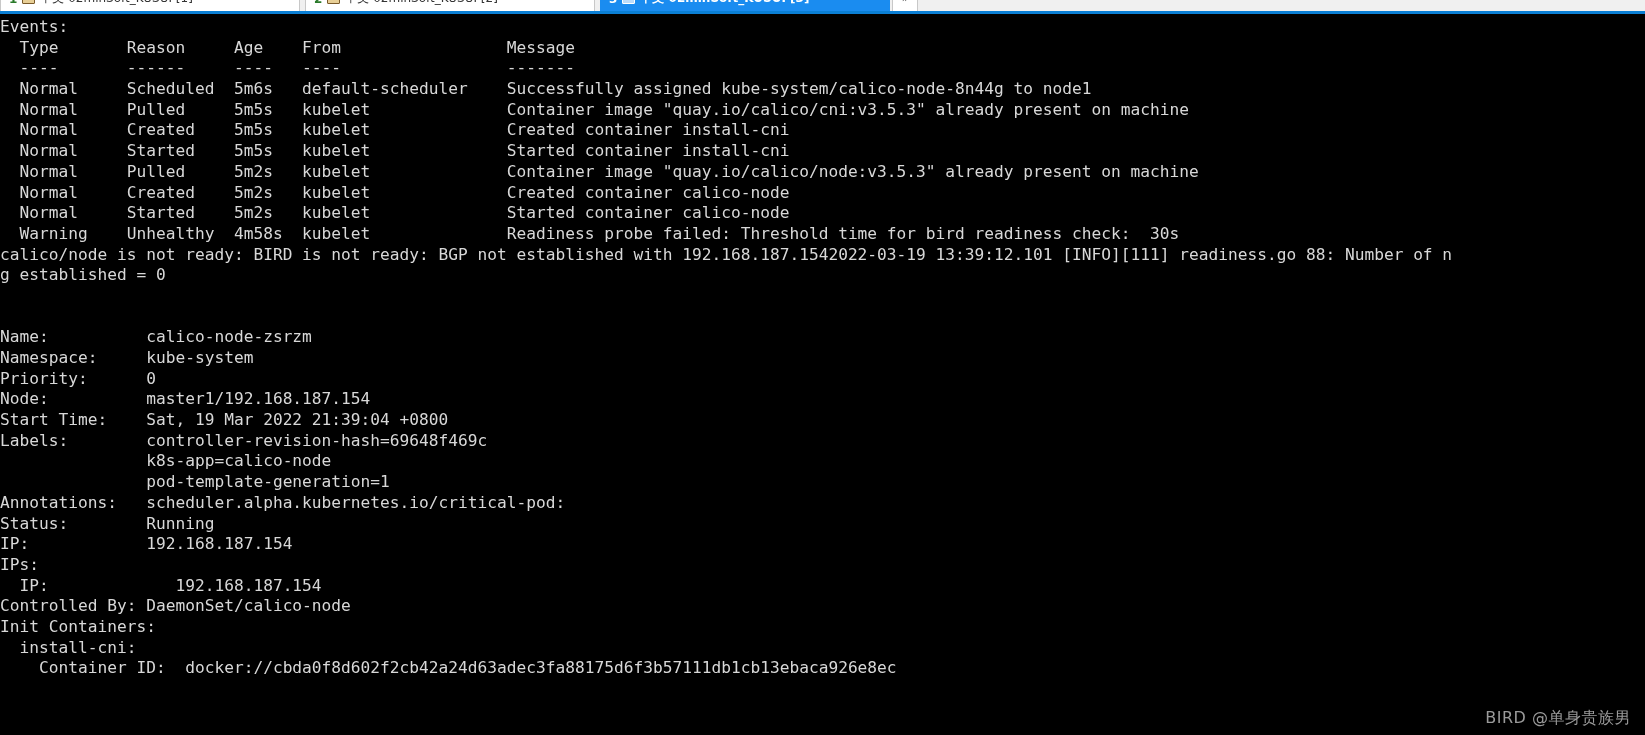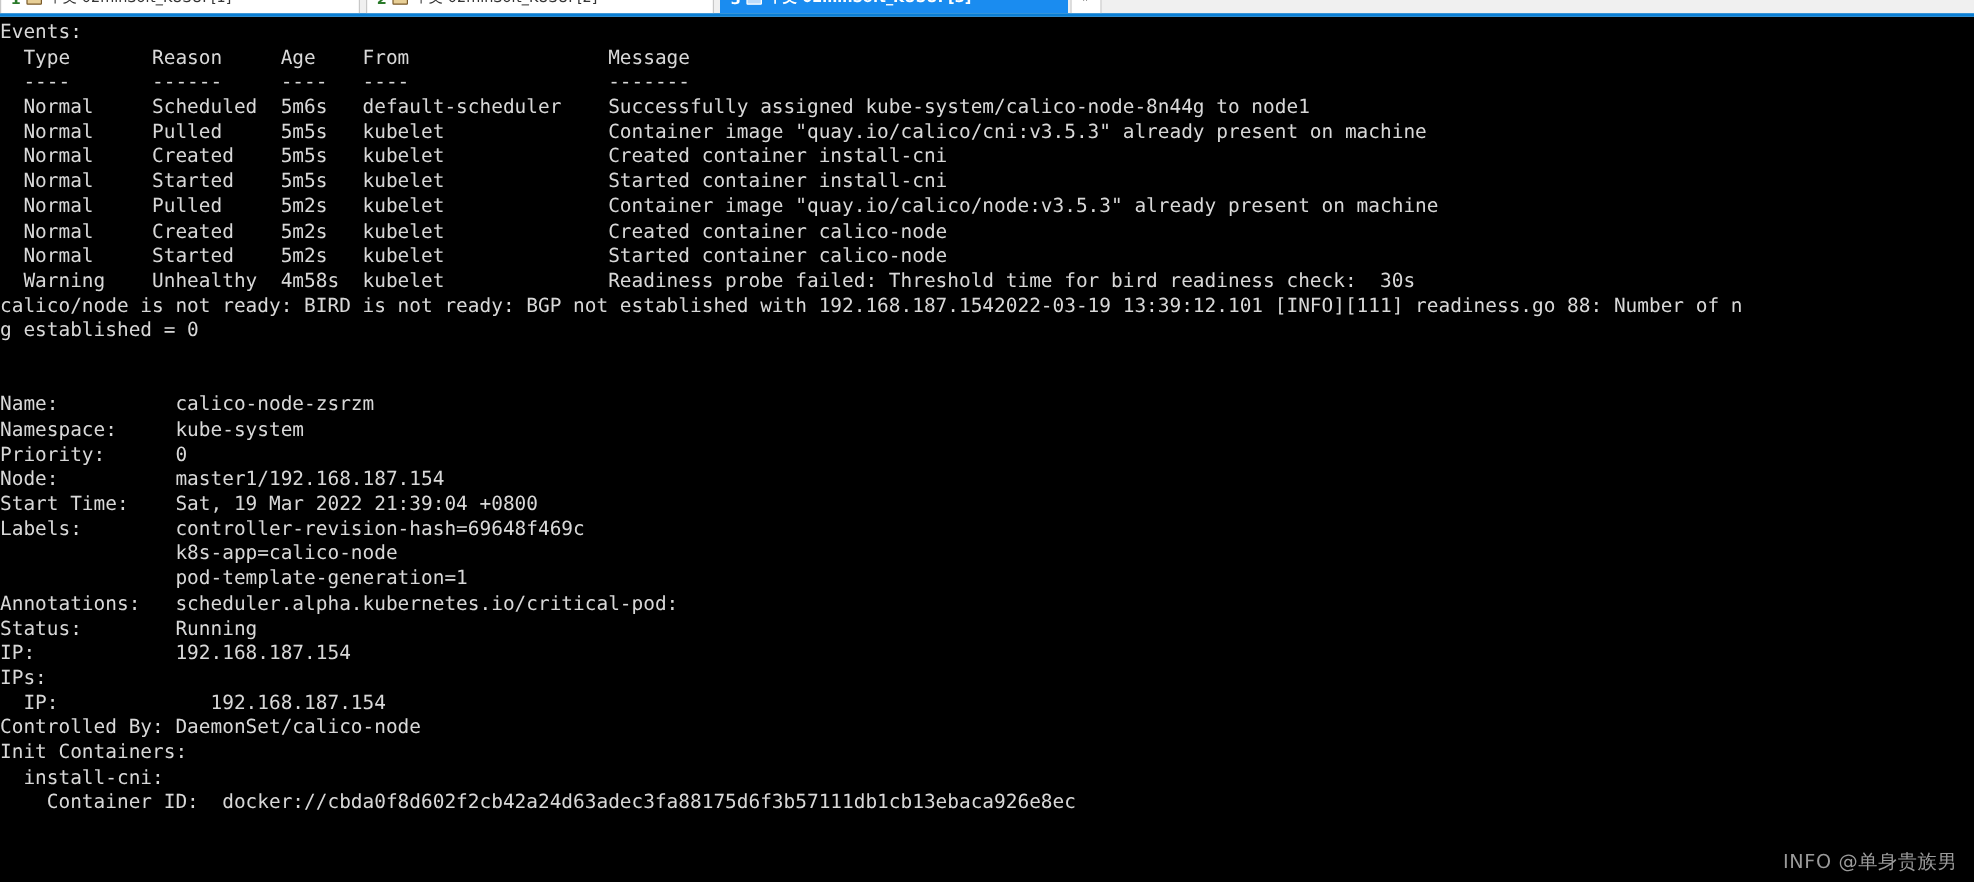--- a/index.html
+++ b/index.html
@@ -128,13 +128,13 @@
   <div class="tab active" id="tab3">
     <span class="tabidx">3</span>
     <span class="tabicon"></span>
     <span class="tablabel">中文 02minSoft_KUSUI [3]</span>
   </div>
   <div id="tab-overflow">»</div>
 </div>
 
 <div id="terminal"><div class="line">Events:</div><div class="line">  Type       Reason     Age    From                 Message</div><div class="line">  ----       ------     ----   ----                 -------</div><div class="line">  Normal     Scheduled  5m6s   default-scheduler    Successfully assigned kube-system/calico-node-8n44g to node1</div><div class="line">  Normal     Pulled     5m5s   kubelet              Container image "quay.io/calico/cni:v3.5.3" already present on machine</div><div class="line">  Normal     Created    5m5s   kubelet              Created container install-cni</div><div class="line">  Normal     Started    5m5s   kubelet              Started container install-cni</div><div class="line">  Normal     Pulled     5m2s   kubelet              Container image "quay.io/calico/node:v3.5.3" already present on machine</div><div class="line">  Normal     Created    5m2s   kubelet              Created container calico-node</div><div class="line">  Normal     Started    5m2s   kubelet              Started container calico-node</div><div class="line">  Warning    Unhealthy  4m58s  kubelet              Readiness probe failed: Threshold time for bird readiness check:  30s</div><div class="line">calico/node is not ready: BIRD is not ready: BGP not established with 192.168.187.1542022-03-19 13:39:12.101 [INFO][111] readiness.go 88: Number of n</div><div class="line">g established = 0</div><div class="line"></div><div class="line"></div><div class="line">Name:          calico-node-zsrzm</div><div class="line">Namespace:     kube-system</div><div class="line">Priority:      0</div><div class="line">Node:          master1/192.168.187.154</div><div class="line">Start Time:    Sat, 19 Mar 2022 21:39:04 +0800</div><div class="line">Labels:        controller-revision-hash=69648f469c</div><div class="line">               k8s-app=calico-node</div><div class="line">               pod-template-generation=1</div><div class="line">Annotations:   scheduler.alpha.kubernetes.io/critical-pod:</div><div class="line">Status:        Running</div><div class="line">IP:            192.168.187.154</div><div class="line">IPs:           </div><div class="line">  IP:             192.168.187.154</div><div class="line">Controlled By: DaemonSet/calico-node</div><div class="line">Init Containers:</div><div class="line">  install-cni:</div><div class="line">    Container ID:  docker://cbda0f8d602f2cb42a24d63adec3fa88175d6f3b57111db1cb13ebaca926e8ec</div></div>
 
-<div id="watermark">INFO @单身贵族男</div>
+<div id="watermark">BIRD @单身贵族男</div>
 
 </body></html>

